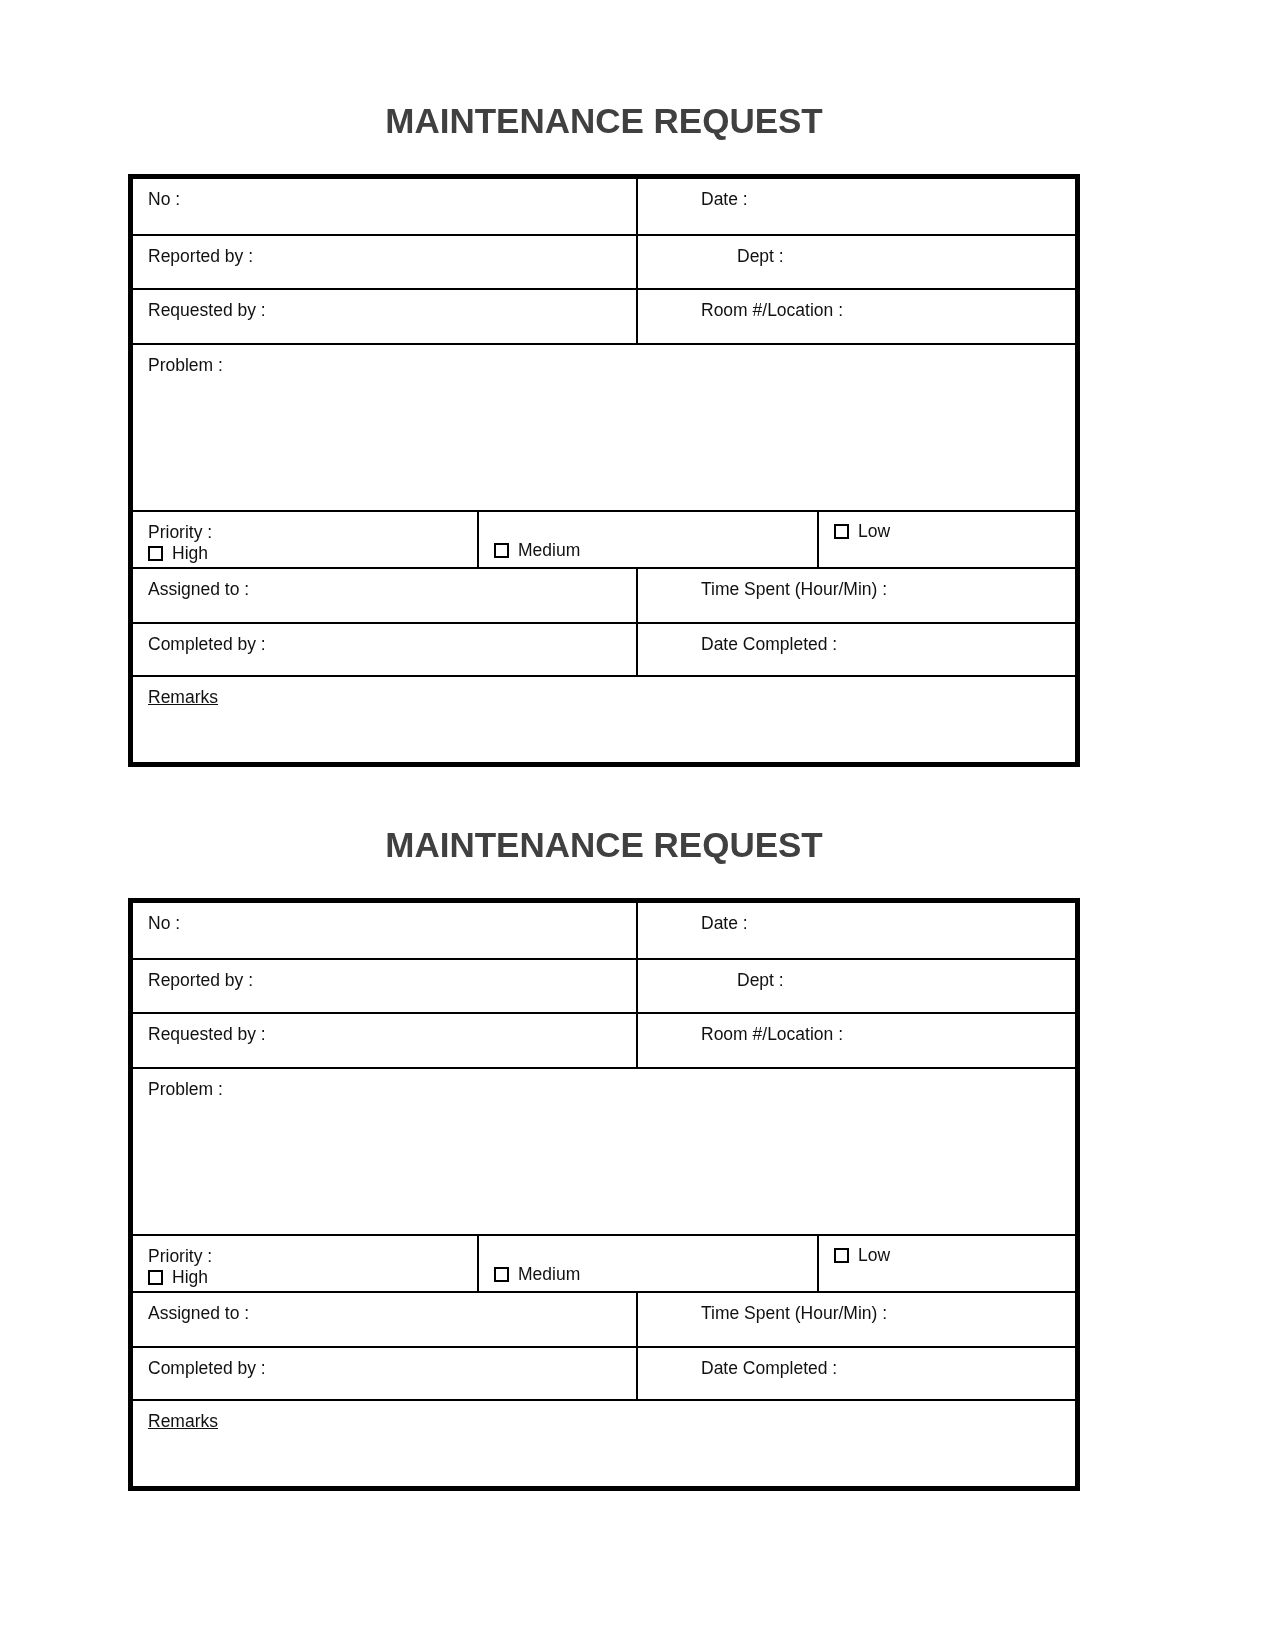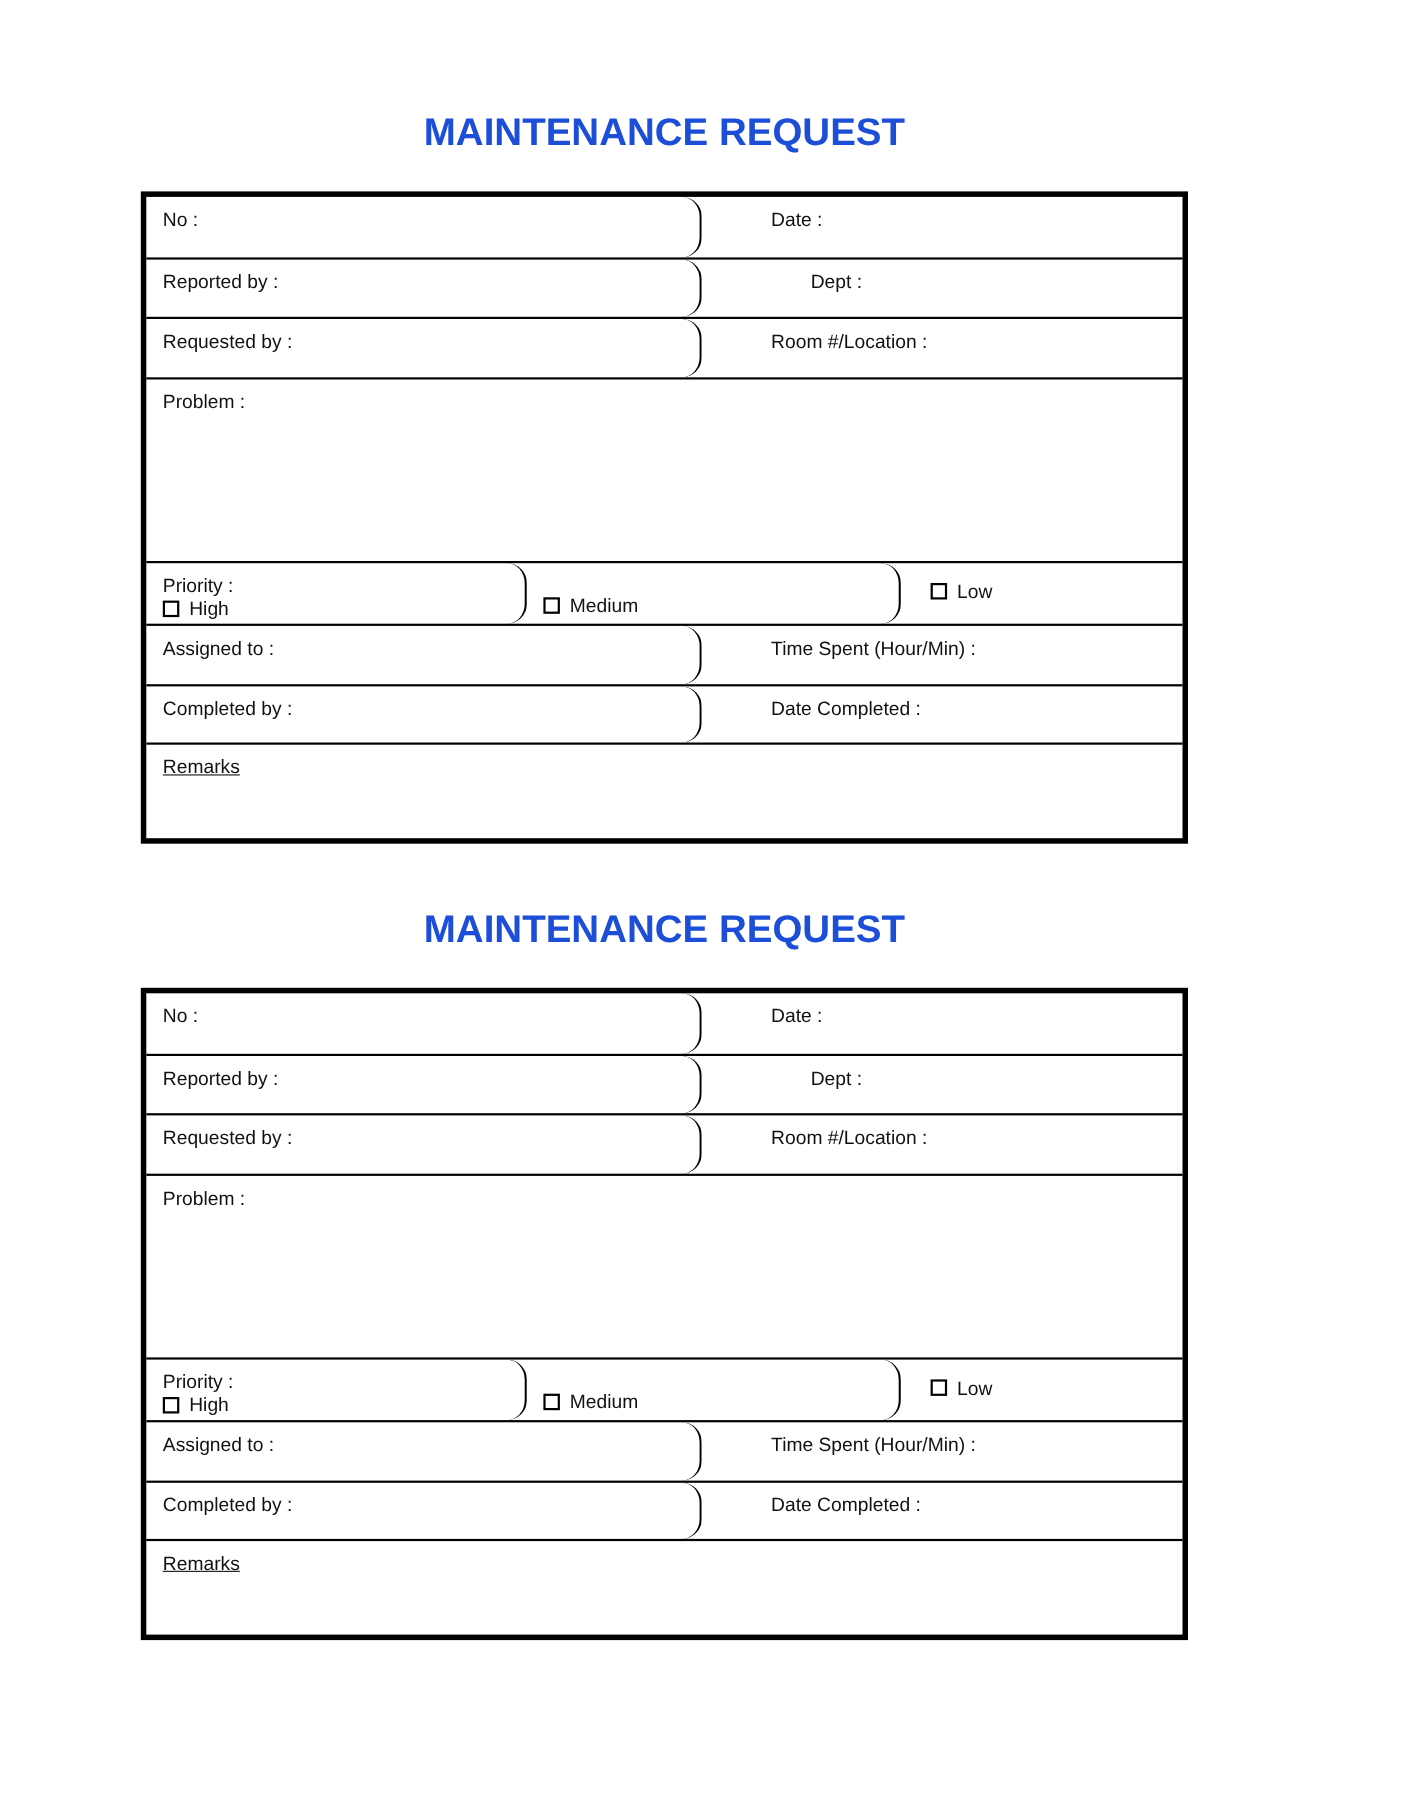--- a/index.html
+++ b/index.html
@@ -13,21 +13,21 @@
   }
   .sheet { width: 1275px; height: 1650px; position: relative; }
 
   .form-block { width: 952px; margin-left: 128px; }
 
   .form-title {
     text-align: center;
     font-size: 35px;
     font-weight: 700;
     line-height: 40px;
-    color: #1d4ed8;
+    color: #404040;
     letter-spacing: 0px;
   }
   .title-1 { padding-top: 101px; }
   .title-2 { margin-top: 58px; }
 
   .req-table {
     margin-top: 33px;
     border: 5px solid #000000;
     background: #ffffff;
     display: flex;
@@ -36,36 +36,36 @@
   .row { display: flex; flex-direction: row; border-bottom: 2.5px solid #000000; box-sizing: border-box; }
   .row:last-child { border-bottom: none; text-decoration: underline; }
 
   .cell {
     box-sizing: border-box;
     padding: 9px 6px 0 15px;
     font-size: 17.5px;
     line-height: 22px;
     overflow: hidden;
   }
-  .cell-divider { border-right: 2.5px solid #000000; border-radius: 18px; }
+  .cell-divider { border-right: 2.5px solid #000000; }
 
   .h-57  { height: 57px; }
   .h-54  { height: 54px; gap: 36px; }
   .h-55  { height: 55px; }
   .h-167 { height: 167px; }
   .h-53  { height: 53px; }
   .h-85  { height: 85px; }
 
   .col-left  { flex: 0 0 505px; }
   .col-right { flex: 1 1 auto; margin-left: 48px; }
   .col-full  { flex: 1 1 auto; }
 
   .pr-1 { flex: 0 0 346px; display: flex; flex-direction: column; justify-content: flex-start; padding-bottom: 7px; }
   .pr-2 { flex: 0 0 340px; display: flex; flex-direction: column; justify-content: flex-end; padding-bottom: 7px; }
-  .pr-3 { flex: 1 1 auto;  display: flex; flex-direction: column; justify-content: center; padding-bottom: 13px; margin-left: 12px; }
+  .pr-3 { flex: 1 1 auto;  display: flex; flex-direction: column; justify-content: flex-start; padding-bottom: 13px; }
 
   .checkbox-line { display: flex; align-items: center; }
   .checkbox {
     display: inline-block;
     width: 11px;
     height: 11px;
     border: 2.5px solid #000000;
     background: #ffffff;
     margin-right: 9px;
     flex: 0 0 auto;

